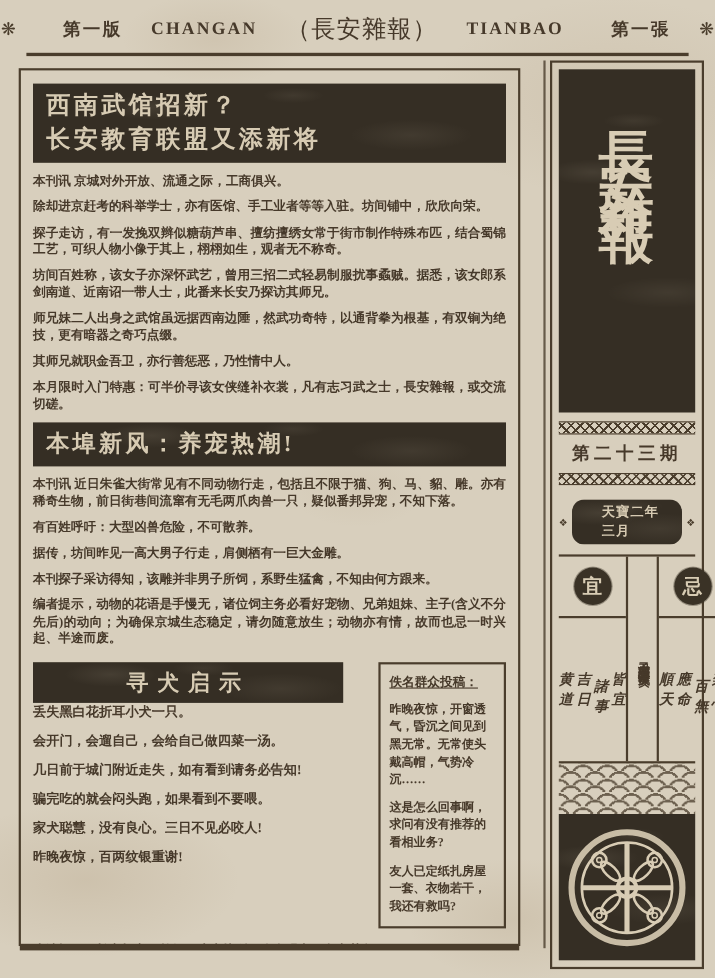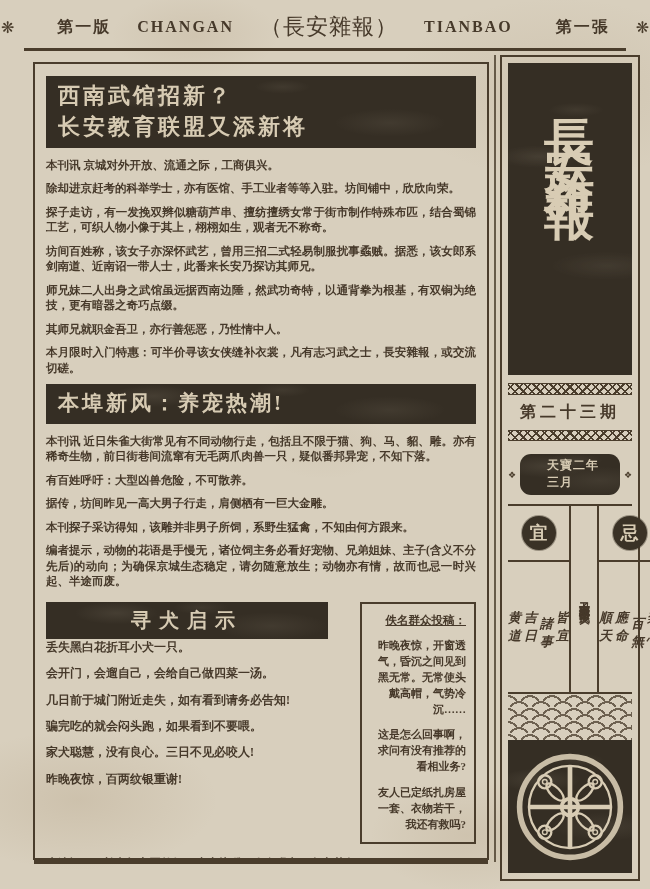--- a/index.html
+++ b/index.html
@@ -21,21 +21,21 @@
     display:flex;justify-content:center;align-items:center;gap:26px;
   }
   .masthead-row .orn{font-size:16px;color:#4a3d2c;}
   .ed-label{font-size:16px;font-weight:bold;letter-spacing:2px;margin-left:17px;}
   .roman{font-size:16px;font-weight:bold;letter-spacing:2px;}
   .paper-name{font-size:22px;font-weight:normal;letter-spacing:1px;}
   .header-rule{position:absolute;top:48px;left:24px;width:602px;height:3px;background:#4a3d2c;}
 
   
   .left-frame{
-    position:absolute;left:33px;top:62px;width:456px;height:798px;
+    position:absolute;left:17px;top:62px;width:456px;height:798px;
     border:2px solid #4a3d2c;box-sizing:border-box;
     box-shadow:0 5px 0 -1px #4a3d2c;
     padding:12px 11px;overflow:hidden;
   }
   .v-divider{position:absolute;left:494px;top:55px;width:2px;height:807px;background:#4a3d2c;opacity:.8;}
   .right-col{
     position:absolute;left:500px;top:55px;width:140px;height:826px;
     border:2px solid #4a3d2c;box-sizing:border-box;
     padding:6px;display:flex;flex-direction:column;
   }
@@ -53,21 +53,21 @@
   .headline-box{padding:5px 12px;margin-bottom:10px;letter-spacing:3px;font-weight:bold;}
   .headline-box .hl{font-size:22px;line-height:1.4;}
   .headline-box.single{font-size:21px;line-height:1.4;margin-top:4px;}
   .article p{margin:0 0 8px 0;font-size:11.5px;font-weight:bold;line-height:1.35;text-align:justify;}
 
   
   .lower-row{display:flex;gap:32px;margin-top:12px;margin-bottom:12px;}
   .dog-col{width:282px;flex:none;}
   .dog-head{font-size:20px;font-weight:bold;text-align:center;letter-spacing:8px;padding:5px 0;}
   .dog-line{font-size:12px;font-weight:bold;margin-bottom:9px;line-height:1.45;}
-  .letter-box{flex:1;border:2px solid #4a3d2c;padding:9px 8px;align-self:flex-start;text-align:right;}
+  .letter-box{flex:1;border:2px solid #4a3d2c;padding:9px 8px;align-self:flex-start;}
   .letter-title{font-size:11.5px;font-weight:bold;text-decoration:underline;margin-bottom:10px;}
   .letter-box p{margin:0 0 10px 0;font-size:11px;font-weight:bold;line-height:1.45;}
   .letter-box p:last-child{margin-bottom:0;}
 
   
   .editor-note{
     font-size:11.5px;font-weight:bold;text-decoration:underline;
     padding-bottom:5px;border-bottom:2.5px solid #4a3d2c;margin:6px 0 10px 0;
   }
 

